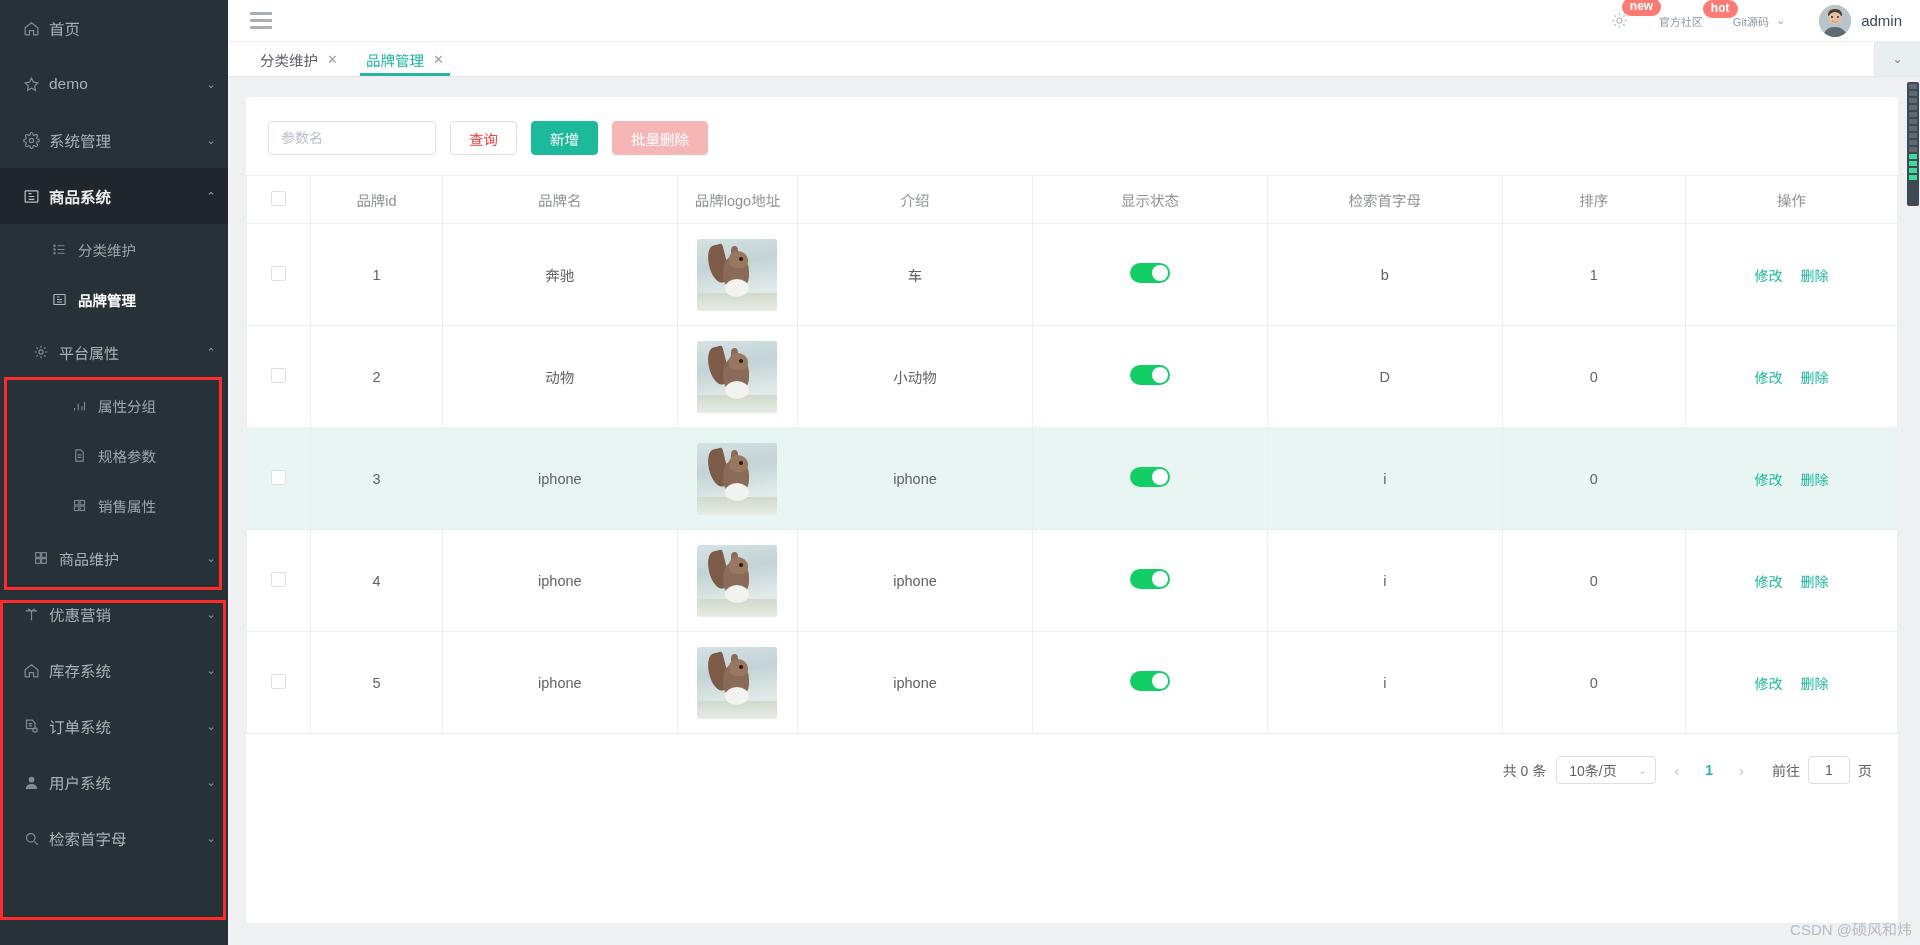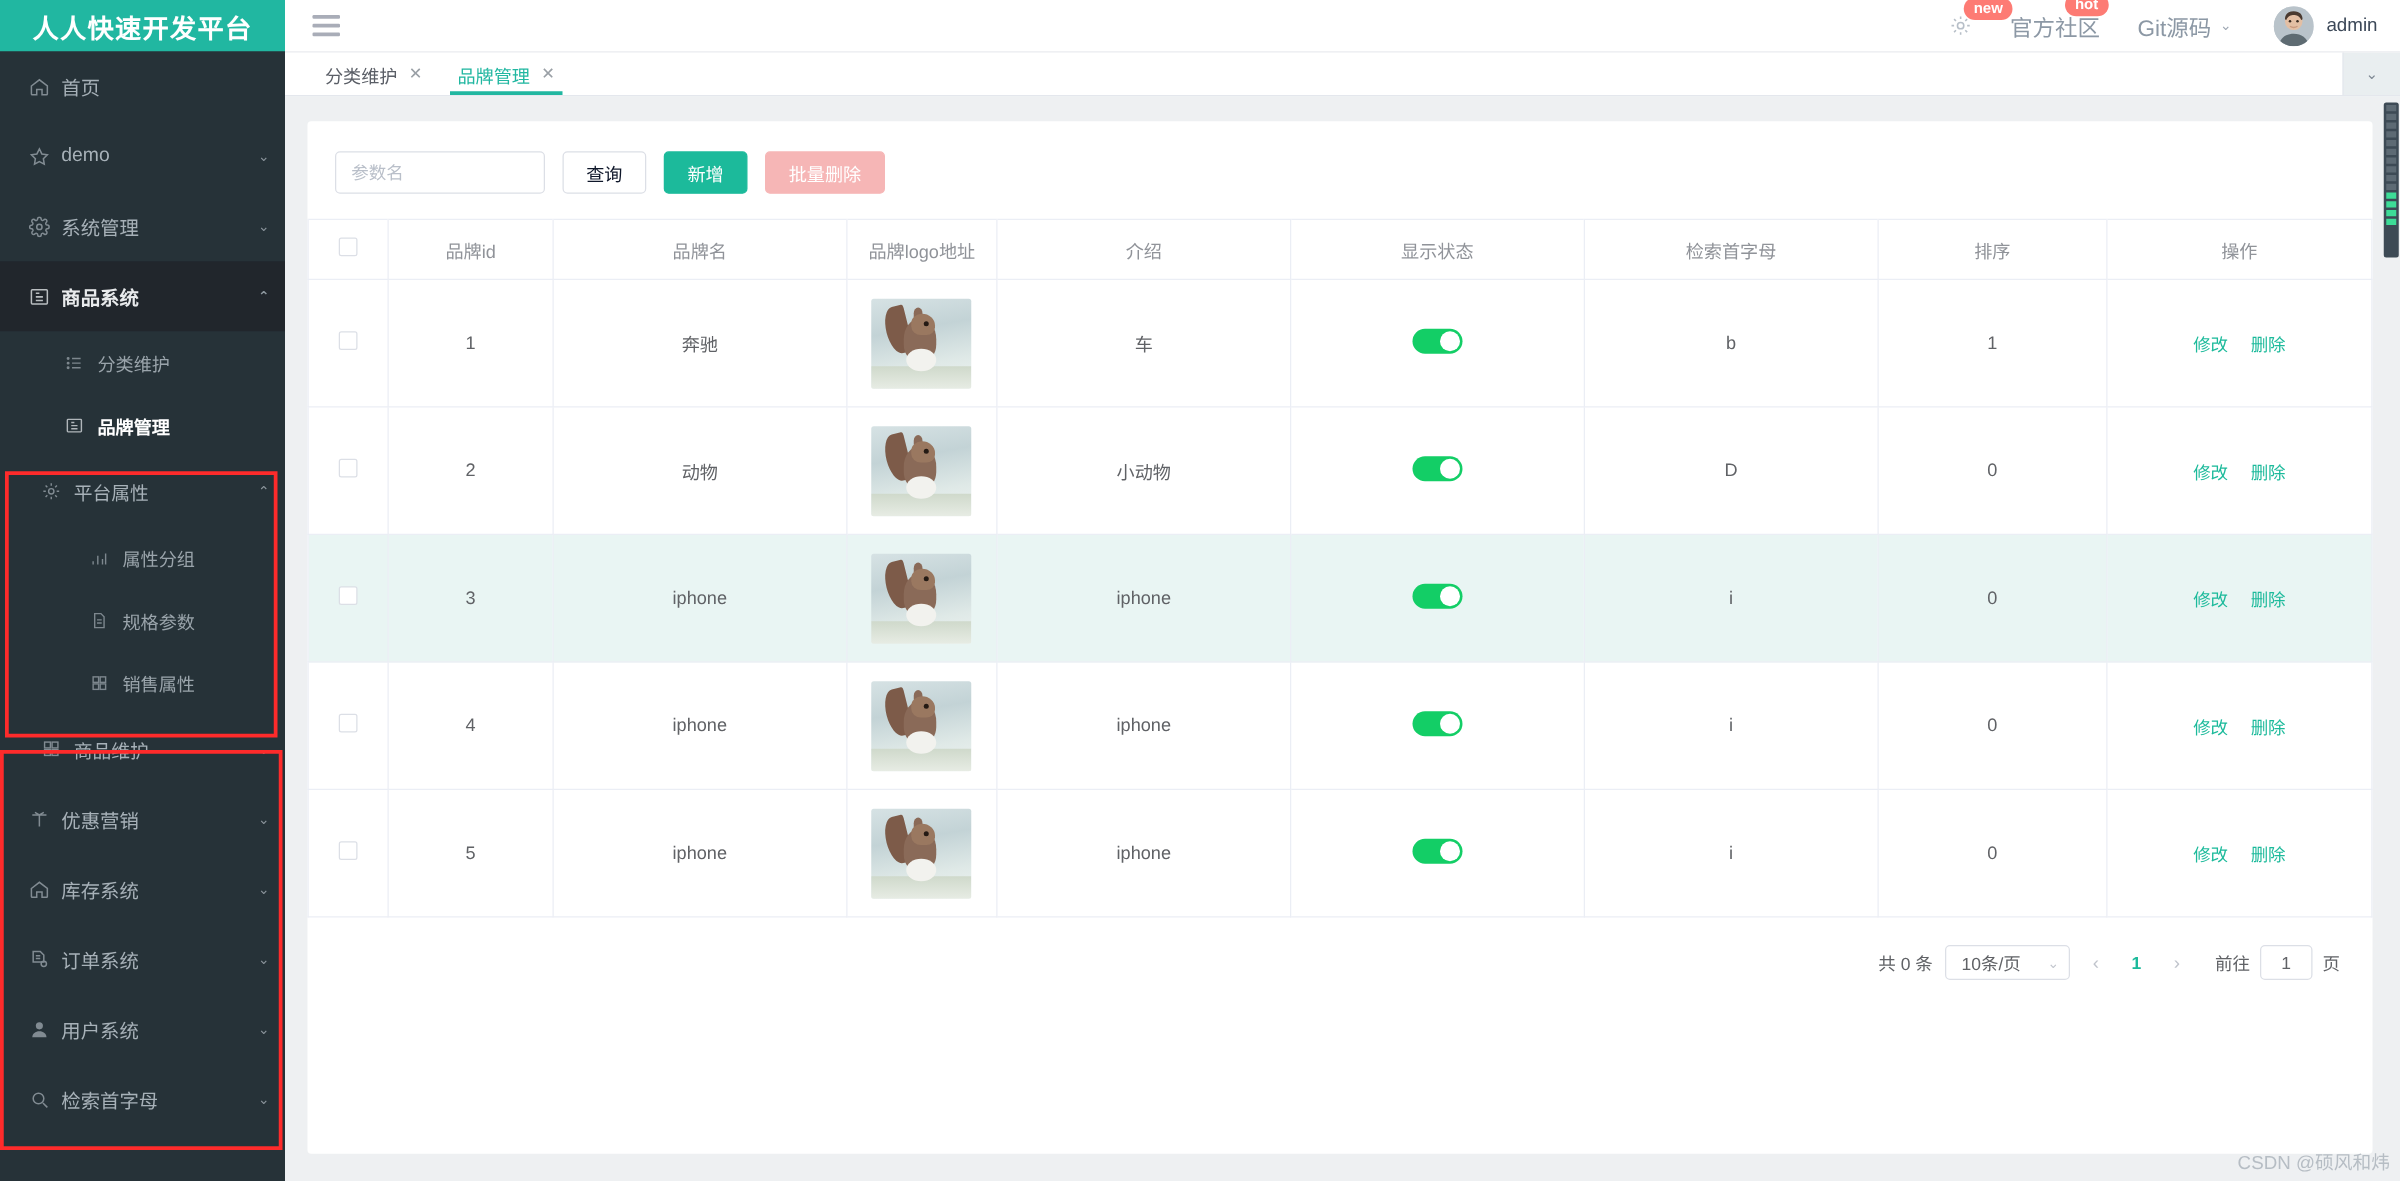--- a/index.html
+++ b/index.html
@@ -74,21 +74,21 @@
     position: relative;
   }
   .hamburger { width: 22px; cursor: pointer; }
   .hamburger span {
     display: block; height: 3px; background: #a9adb8;
     border-radius: 1px; margin-bottom: 4px;
   }
   .hamburger span:last-child { margin-bottom: 0; }
   .top-right { margin-left: auto; display: flex; align-items: center; gap: 0; }
   .tr-item { position: relative; display: flex; align-items: center; margin-left: 30px; cursor: pointer; }
-  .tr-item .txt { color: #8c98a5; font-size: 18px; }
+  .tr-item .txt { color: #8c98a5; font-size: 11px; }
   .badge {
     position: absolute; top: -13px; left: 12px;
     background: #fd7b74; color: #fff;
     font-size: 12px; font-weight: bold;
     border-radius: 10px; padding: 1px 8px 2px;
     line-height: 1.25;
   }
   .badge.hot { left: 44px; background: #fd7b74; }
   .caret { margin-left: 7px; color: #9aa4b0; font-size: 11px; }
   .avatar-wrap { display: flex; align-items: center; margin-left: 34px; cursor: pointer; }
@@ -135,21 +135,21 @@
   .toolbar { display: flex; align-items: center; padding: 24px 22px 0 22px; gap: 14px; }
   .inp {
     width: 168px; height: 34px;
     border: 1px solid #dcdfe6; border-radius: 4px;
     padding: 0 12px; font-size: 14px; color: #7f1d1d;
     outline: none; font-family: inherit;
   }
   .inp::placeholder { color: #b9bfc9; }
   .btn {
     height: 34px; padding: 0 18px; border-radius: 4px;
-    border: 1px solid #dcdfe6; background: #fff; color: #0f172a;
+    border: 1px solid #dcdfe6; background: #fff; color: #ef4444;
     font-size: 14.5px; cursor: pointer; font-family: inherit;
   }
   .btn.primary { background: #1cba9b; border-color: #1cba9b; color: #fff; }
   .btn.danger-soft { background: #f6b6b6; border-color: #f6b6b6; color: #fff; }
 
   
   .tbl { width: 100%; border-collapse: collapse; margin-top: 20px; table-layout: fixed; }
   .tbl th {
     height: 48px; font-size: 14.5px; font-weight: normal; color: #909399;
     border-bottom: 1px solid #ebeef5; border-right: 1px solid #ebeef5;
@@ -238,21 +238,20 @@
     display: block; height: 5px; margin: 2px 2px 0; background: #5d6a74;
   }
   .scrollbar-thumb i.g { background: #3ddc97; }
 </style>
 </head>
 <body>
 
 <div class="app">
 
   <aside class="sidebar">
-    <div class="logo">人人快速开发平台</div>
 
     <nav class="menu">
 
       <div class="menu-item">
         <span class="ic">
           <svg width="17" height="17" viewBox="0 0 24 24" fill="none" stroke="#98a2a9" stroke-width="1.7">
               <path d="M3 11l9-7 9 7v9a1 1 0 0 1-1 1h-5v-6H9v6H4a1 1 0 0 1-1-1z"></path>
             </svg>
         </span>
         <span class="lbl">首页</span>

